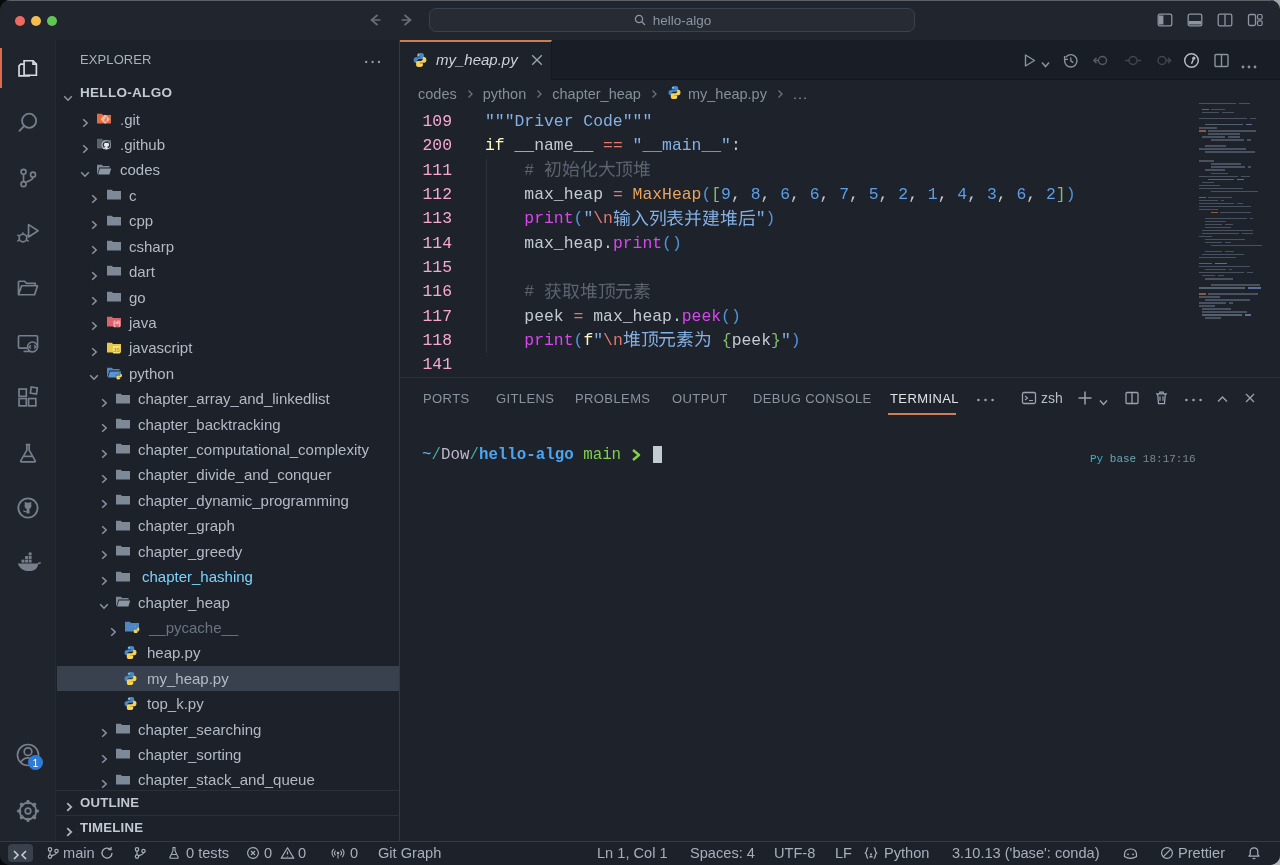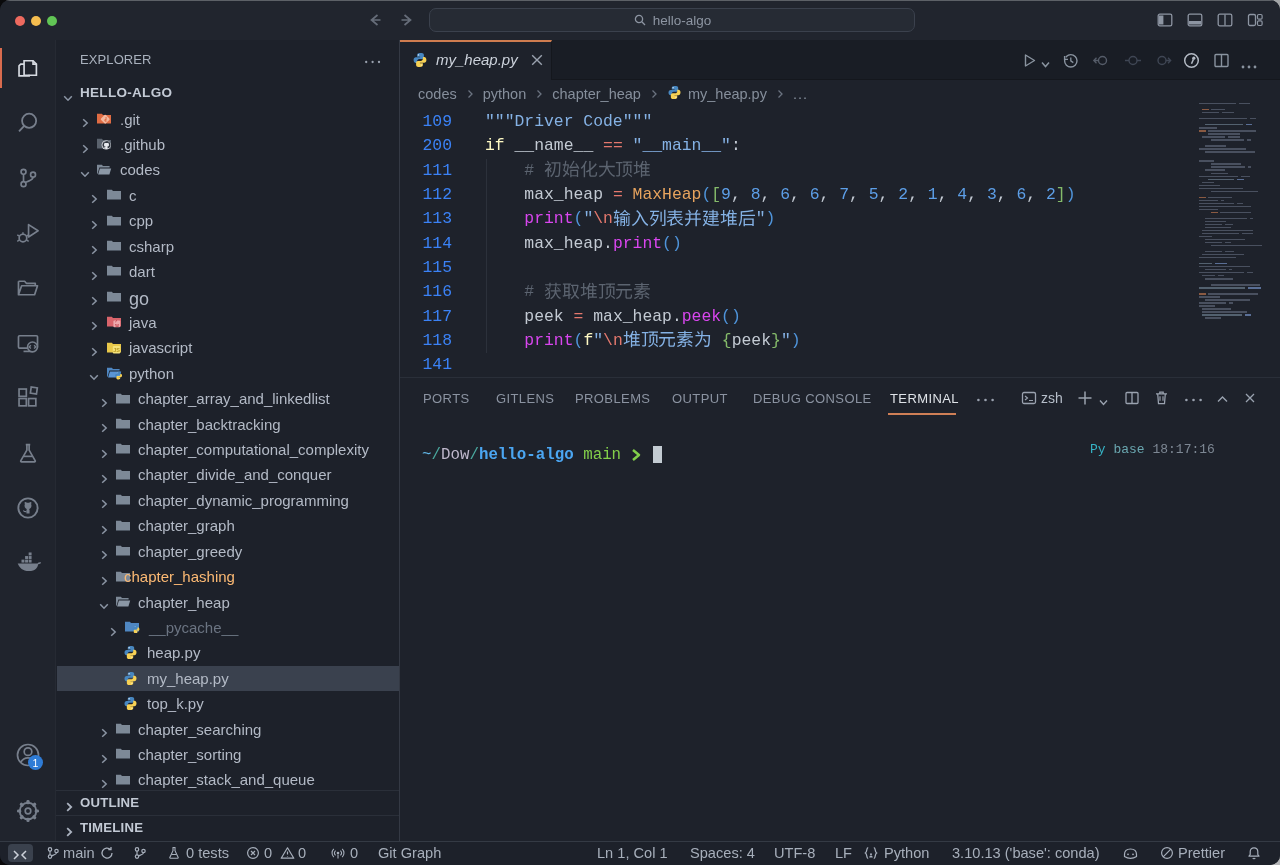--- a/index.html
+++ b/index.html
@@ -11,21 +11,21 @@
 #titlebar{top:0;left:0;width:1280px;height:40px;background:#21252e}
 .tl{border-radius:50%;width:10px;height:10px;top:16px}
 #activity{top:40px;left:0;width:56px;height:801px;background:#20242d;border-right:1px solid #262a33}
 #sidebar{top:40px;left:56px;width:344px;height:801px;background:#1d212a;border-right:1px solid #343944}
 #editorbg{top:40px;left:400px;width:880px;height:801px;background:#1e222b}
 #tabstrip{top:40px;left:400px;width:880px;height:40px;background:#191d25;border-bottom:1px solid #14171d}
 #tab1{top:40px;left:400px;width:152px;height:40px;background:#1e222b;border-top:2px solid #cf7c4f;border-right:1px solid #14171d}
 #status{top:841px;left:0;width:1280px;height:24px;background:#1d212a;border-top:1px solid #343a44;z-index:40}
 .mono{font-family:"Liberation Mono",monospace}
 .cline{font-family:"Liberation Mono",monospace;font-size:16.4px;line-height:24.35px;white-space:pre;color:#c3cad3}
-.lnum{font-family:"Liberation Mono",monospace;font-size:16.4px;line-height:24.35px;color:#3b82f6;text-align:right;width:52px;left:400px}
+.lnum{font-family:"Liberation Mono",monospace;font-size:16.4px;line-height:24.35px;color:#f9a8d4;text-align:right;width:52px;left:400px}
 svg.cj{width:17.85px;height:17.85px;display:inline-block;vertical-align:-3.4px;margin:0 0 0 0}
 .kw{color:#fef9c3}.op{color:#e4786d}.str{color:#85b2e5}.num{color:#5d9fe8}
 .fn{color:#d946ef}.cls{color:#e8a45e}.cmt{color:#5c6470}.b1{color:#4f94da}.b2{color:#85bb6a}
 .sbtxt{font-size:14.6px;color:#a7afbb;white-space:pre}
 .sbi{display:flex;align-items:center;gap:5px;height:24px;position:absolute;top:0}
 </style></head><body>
 <div id="cornerTR"></div>
 <div id="cornerBR"></div>
 <div id="win">
     <svg width="0" height="0" style="position:absolute">
@@ -227,21 +227,21 @@
     <div style="left:106px;top:263.4px"><svg style="" width="16" height="15" viewBox="0 0 16 15" fill="none">
         <path d="M1 2.8 L5.8 2.8 L7 4 L15 4 L15 12.4 L1 12.4 Z" fill="#7d8997"></path>
       </svg></div>
     <div style="left:129px;top:263.0px;font-size:15px;color:#b3bac6;white-space:pre">dart</div>
     <div style="left:89px;top:292.06px;width:10px;height:10px"><svg style="" width="10" height="10" viewBox="0 0 10 10" fill="none">
         <path d="M3.2 1.2 L7.199999999999999 5.0 L3.2 8.8" stroke="#8b95a4" stroke-width="1.5"></path>
       </svg></div>
     <div style="left:106px;top:288.9px"><svg style="" width="16" height="15" viewBox="0 0 16 15" fill="none">
         <path d="M1 2.8 L5.8 2.8 L7 4 L15 4 L15 12.4 L1 12.4 Z" fill="#7d8997"></path>
       </svg></div>
-    <div style="left:129px;top:288.5px;font-size:18px;color:#b3bac6;white-space:pre">go</div>
+    <div style="left:129px;top:288.5px;font-size:15px;color:#b3bac6;white-space:pre">go</div>
     <div style="left:89px;top:317.48px;width:10px;height:10px"><svg style="" width="10" height="10" viewBox="0 0 10 10" fill="none">
         <path d="M3.2 1.2 L7.199999999999999 5.0 L3.2 8.8" stroke="#8b95a4" stroke-width="1.5"></path>
       </svg></div>
     <div style="left:106px;top:314.3px"><svg style="" width="16" height="15" viewBox="0 0 16 15" fill="none">
         <path d="M1 2.8 L5.8 2.8 L7 4 L15 4 L15 12.4 L1 12.4 Z" fill="#d9646b"></path>
         <rect x="7.4" y="6.4" width="6.8" height="6.8" rx="1" fill="#efa9ad"></rect>
         <path d="M9.5 8 c1-.5.5-1.5 1.5-2" stroke="#c04048" stroke-width=".9" fill="none"></path>
         <path d="M9 10.5 c1.5 .8 3 .8 4 0 M9.4 12 c1.2 .6 2.4 .6 3.4 0" stroke="#c04048" stroke-width=".9" fill="none"></path>
       </svg></div>
     <div style="left:129px;top:313.9px;font-size:15px;color:#b3bac6;white-space:pre">java</div>
@@ -316,21 +316,21 @@
     <div style="left:115px;top:543.1px"><svg style="" width="16" height="15" viewBox="0 0 16 15" fill="none">
         <path d="M1 2.8 L5.8 2.8 L7 4 L15 4 L15 12.4 L1 12.4 Z" fill="#7d8997"></path>
       </svg></div>
     <div style="left:138px;top:542.7px;font-size:15px;color:#b3bac6;white-space:pre">chapter_greedy</div>
     <div style="left:99px;top:571.6800000000001px;width:10px;height:10px"><svg style="" width="10" height="10" viewBox="0 0 10 10" fill="none">
         <path d="M3.2 1.2 L7.199999999999999 5.0 L3.2 8.8" stroke="#8b95a4" stroke-width="1.5"></path>
       </svg></div>
     <div style="left:115px;top:568.5px"><svg style="" width="16" height="15" viewBox="0 0 16 15" fill="none">
         <path d="M1 2.8 L5.8 2.8 L7 4 L15 4 L15 12.4 L1 12.4 Z" fill="#7d8997"></path>
       </svg></div>
-    <div style="left:124px;top:568.1px;font-size:15px;color:#fdba74;white-space:pre">chapter_hashing</div>
+    <div style="left:142px;top:568.1px;font-size:15px;color:#7dd3fc;white-space:pre">chapter_hashing</div>
     <div style="left:99px;top:597.1000000000001px;width:10px;height:10px"><svg style="" width="10" height="10" viewBox="0 0 10 10" fill="none">
         <path d="M1.2 3.2 L5.0 7.199999999999999 L8.8 3.2" stroke="#8b95a4" stroke-width="1.5"></path>
       </svg></div>
     <div style="left:115px;top:593.9px"><svg style="" width="16" height="15" viewBox="0 0 16 15" fill="none">
         <path d="M1 2.8 L5.8 2.8 L7 4 L13.6 4 L13.6 5.4 L3.4 5.4 L1.6 11.8 L1 11.8 Z" fill="#7d8997"></path>
         <path d="M3.9 6.4 L15.2 6.4 L13.4 12.4 L2.1 12.4 Z" fill="#8b97a5"></path>
       </svg></div>
     <div style="left:138px;top:593.5px;font-size:15px;color:#b3bac6;white-space:pre">chapter_heap</div>
     <div style="left:108px;top:622.5200000000001px;width:10px;height:10px"><svg style="" width="10" height="10" viewBox="0 0 10 10" fill="none">
         <path d="M3.2 1.2 L7.199999999999999 5.0 L3.2 8.8" stroke="#8b95a4" stroke-width="1.5"></path>
@@ -674,21 +674,21 @@
         <path d="M2 8.5 L6.5 4 L11 8.5" stroke="currentColor" stroke-width="1.4"></path>
       </svg></div>
     <div style="left:1243px;top:391px;color:#9aa2af"><svg style="" width="14" height="14" viewBox="0 0 14 14" fill="none">
         <path d="M3 3 L11 11 M11 3 L3 11" stroke="currentColor" stroke-width="1.3"></path>
       </svg></div>
     <div class="mono" style="left:422px;top:446px;font-size:15.8px;white-space:pre"><span style="color:#62b8e8">~</span><span style="color:#4aa89e">/</span><span style="color:#bfb8cc">Dow</span><span style="color:#4aa89e">/</span><span style="color:#4ba6f2;font-weight:bold">hello-algo</span><span style="color:#82cf4a"> main</span> </div>
     <div style="left:630px;top:447px;color:#82cf4a"><svg style="" width="12" height="16" viewBox="0 0 12 16" fill="none">
         <path d="M3 3 L9 8 L3 13" stroke="currentColor" stroke-width="2.5" stroke-linejoin="round"></path>
       </svg></div>
     <div style="left:653px;top:445.5px;width:9px;height:17px;background:#c3cbd2"></div>
-    <div class="mono" style="left:1090px;top:442px;font-size:13px;white-space:pre"><span style="color:#36b3c5">Py </span><span style="color:#6aa7b0">base </span><span style="color:#7d8793">18:17:16</span></div>
+    <div class="mono" style="left:1090px;top:453px;font-size:11px;white-space:pre"><span style="color:#36b3c5">Py </span><span style="color:#6aa7b0">base </span><span style="color:#7d8793">18:17:16</span></div>
     <div id="status"></div>
     <div style="left:8px;top:844px;width:25px;height:18px;background:#3a414d;border-radius:4px;z-index:45"></div>
     <div style="left:12px;top:847px;z-index:46;color:#ccd1d9"><svg style="" width="16" height="12" viewBox="0 0 16 12" fill="none">
         <path d="M2 2 L6 6 L2 10 M14 2 L10 6 L14 10" stroke="currentColor" stroke-width="1.5"></path>
       </svg></div>
     <div style="left:46px;top:846px;z-index:45;color:#a7afbb"><svg style="" width="14" height="14" viewBox="0 0 14 14" fill="none">
         <circle cx="4" cy="3.4" r="1.7" stroke="currentColor" stroke-width="1.2"></circle>
         <circle cx="4" cy="10.6" r="1.7" stroke="currentColor" stroke-width="1.2"></circle>
         <circle cx="10.5" cy="5" r="1.7" stroke="currentColor" stroke-width="1.2"></circle>
         <path d="M4 5.1 v3.8 M10.5 6.7 c0 2-3.5 2.2-5 3.2" stroke="currentColor" stroke-width="1.2"></path>

